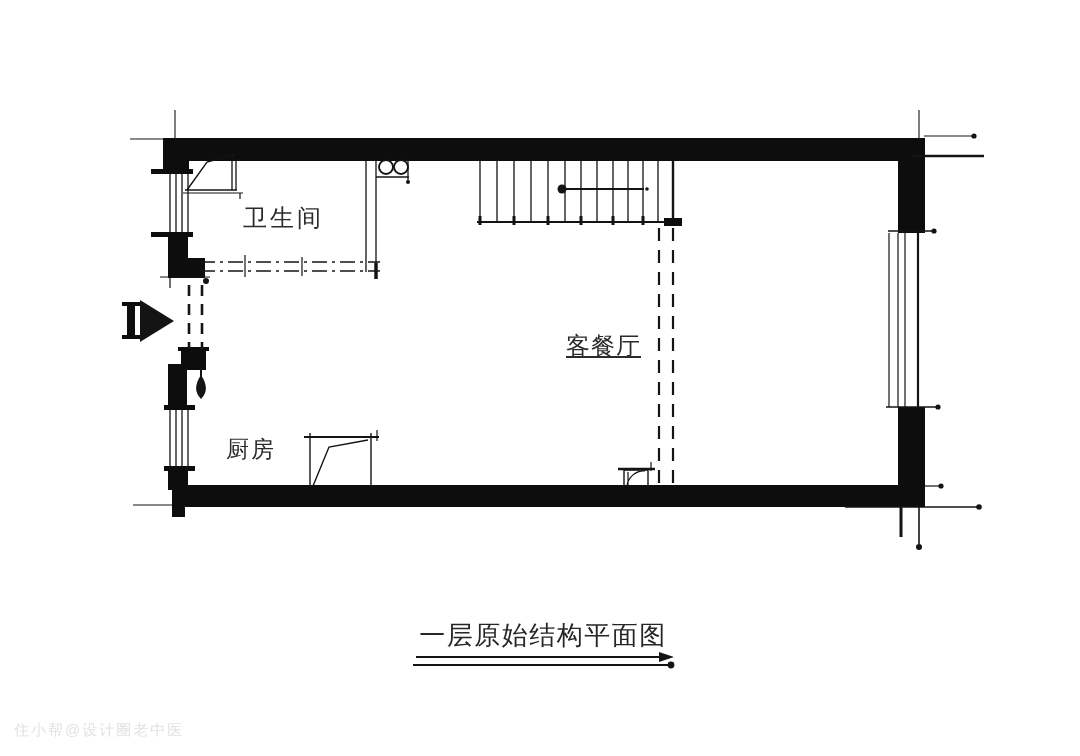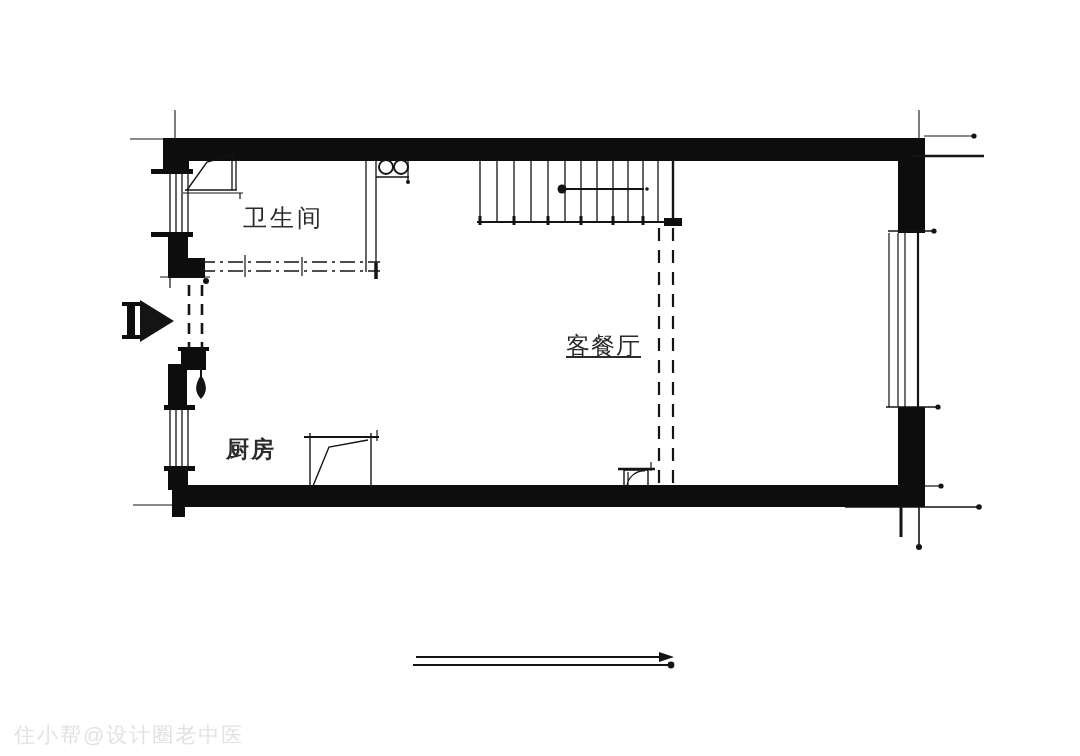--- a/index.html
+++ b/index.html
@@ -9,24 +9,24 @@
   html,body{margin:0;padding:0;}
   body{background:#fff;font-family:"Liberation Serif","DejaVu Serif",serif;}
   .page{position:relative;width:1080px;height:756px;background:var(--background);overflow:hidden;}
   .plan-svg{position:absolute;left:0;top:0;}
   .ln{stroke:var(--line);fill:none;stroke-linecap:butt;}
   .wall{fill:var(--wall);stroke:none;}
   .dot{fill:var(--line);stroke:none;}
   .fillwhite{fill:#ffffff;}
   .label{position:absolute;color:var(--text);white-space:nowrap;}
   .room-label{font-size:24px;letter-spacing:3px;}
-  .room-label.kitchen{font-size:23px;letter-spacing:2px;font-weight:bold;}
+  .room-label.kitchen{font-size:23px;letter-spacing:2px;}
   .room-label.living{letter-spacing:1px;text-decoration:underline;}
   .title{left:413px;top:618px;width:260px;text-align:center;font-size:26px;letter-spacing:1.5px;color:#262626;}
-  .watermark{left:14px;top:721px;font-size:21px;letter-spacing:2px;color:var(--watermark);
+  .watermark{left:14px;top:721px;font-size:15px;letter-spacing:2px;color:var(--watermark);
              font-family:"Liberation Sans","DejaVu Sans",sans-serif;}
 </style>
 </head>
 <body>
 
 <div class="page">
 
   <svg class="plan-svg" width="1080" height="756" viewBox="0 0 1080 756">
 
     <g>
@@ -163,16 +163,17 @@
       <circle class="dot" cx="671" cy="665" r="3.4"></circle>
     </g>
   </svg>
 
   <div class="label room-label" style="left:243px;top:202px;">卫生间</div>
 
   <div class="label room-label living" style="left:566px;top:330px;">客餐厅</div>
 
   <div class="label room-label kitchen" style="left:226px;top:434px;">厨房</div>
 
+  <div class="label title">一层原始结构平面图</div>
 
   <div class="label watermark">住小帮@设计圈老中医</div>
 
 </div>
 
 </body></html>

